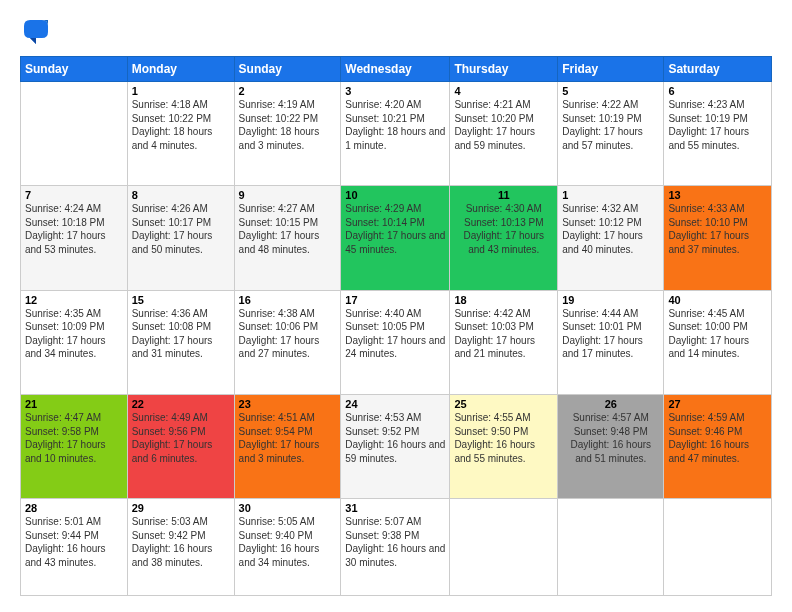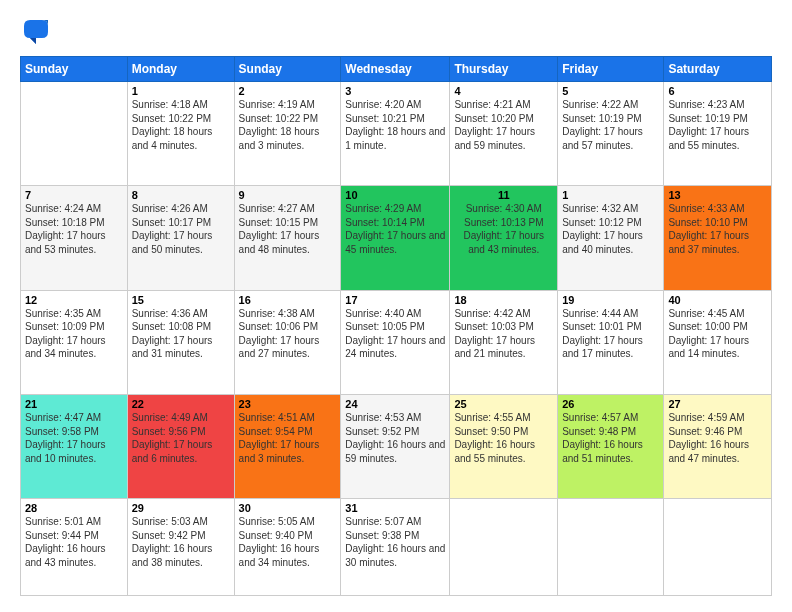--- a/index.html
+++ b/index.html
@@ -211,45 +211,45 @@
           <td>
             <span class="day-num">19</span>
             <div class="day-info">Sunrise: 4:44 AM<br>Sunset: 10:01 PM<br>Daylight: 17 hours and 17 minutes.</div>
           </td>
           <td>
             <span class="day-num">40</span>
             <div class="day-info">Sunrise: 4:45 AM<br>Sunset: 10:00 PM<br>Daylight: 17 hours and 14 minutes.</div>
           </td>
         </tr>
         <tr>
-          <td style="background: #5eead4; margin-left: 20px;">
+          <td style="background: #84cc16; margin-left: 20px;">
             <span class="day-num">21</span>
             <div class="day-info">Sunrise: 4:47 AM<br>Sunset: 9:58 PM<br>Daylight: 17 hours and 10 minutes.</div>
           </td>
           <td style="background: #ef4444;">
             <span class="day-num">22</span>
             <div class="day-info">Sunrise: 4:49 AM<br>Sunset: 9:56 PM<br>Daylight: 17 hours and 6 minutes.</div>
           </td>
           <td style="background: #f97316;">
             <span class="day-num">23</span>
             <div class="day-info">Sunrise: 4:51 AM<br>Sunset: 9:54 PM<br>Daylight: 17 hours and 3 minutes.</div>
           </td>
           <td style="background: rgb(245, 245, 245);">
             <span class="day-num">24</span>
             <div class="day-info">Sunrise: 4:53 AM<br>Sunset: 9:52 PM<br>Daylight: 16 hours and 59 minutes.</div>
           </td>
           <td style="background: #fef9c3;">
             <span class="day-num">25</span>
             <div class="day-info">Sunrise: 4:55 AM<br>Sunset: 9:50 PM<br>Daylight: 16 hours and 55 minutes.</div>
           </td>
-          <td style="background: #bef264;">
+          <td style="background: #a3a3a3; text-align: center;">
             <span class="day-num">26</span>
             <div class="day-info">Sunrise: 4:57 AM<br>Sunset: 9:48 PM<br>Daylight: 16 hours and 51 minutes.</div>
           </td>
-          <td style="background: #fef9c3;">
+          <td style="background: #f97316;">
             <span class="day-num">27</span>
             <div class="day-info">Sunrise: 4:59 AM<br>Sunset: 9:46 PM<br>Daylight: 16 hours and 47 minutes.</div>
           </td>
         </tr>
         <tr class="last-row">
           <td>
             <span class="day-num">28</span>
             <div class="day-info">Sunrise: 5:01 AM<br>Sunset: 9:44 PM<br>Daylight: 16 hours and 43 minutes.</div>
           </td>
           <td>

